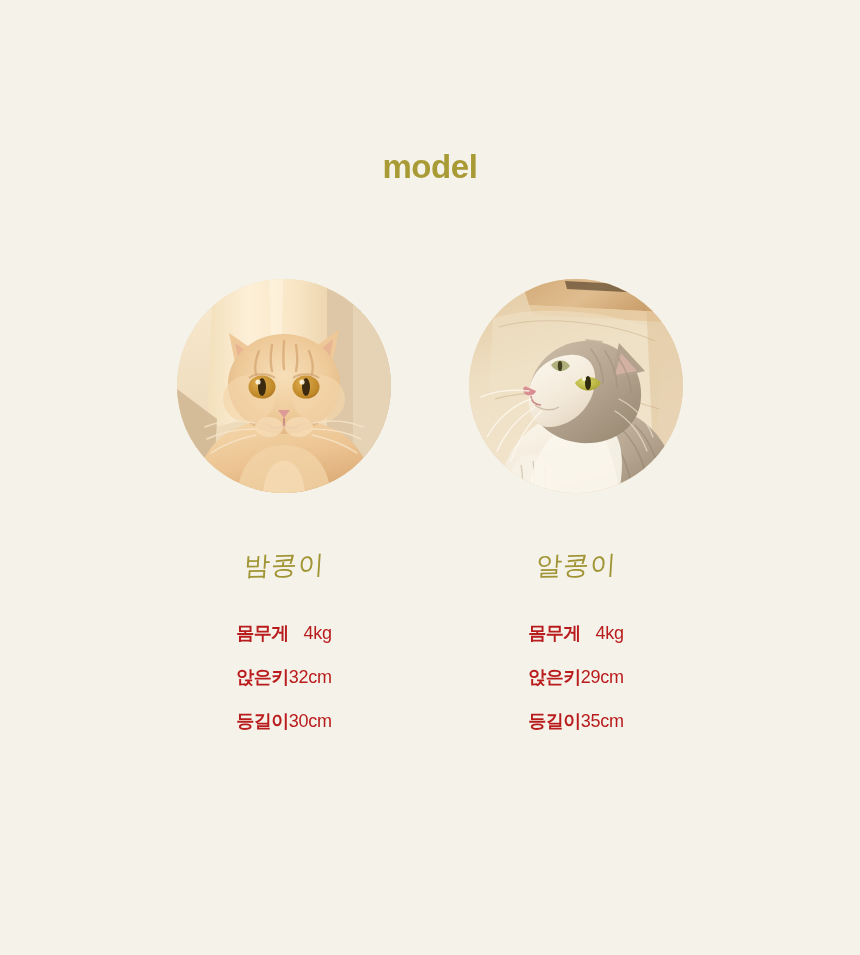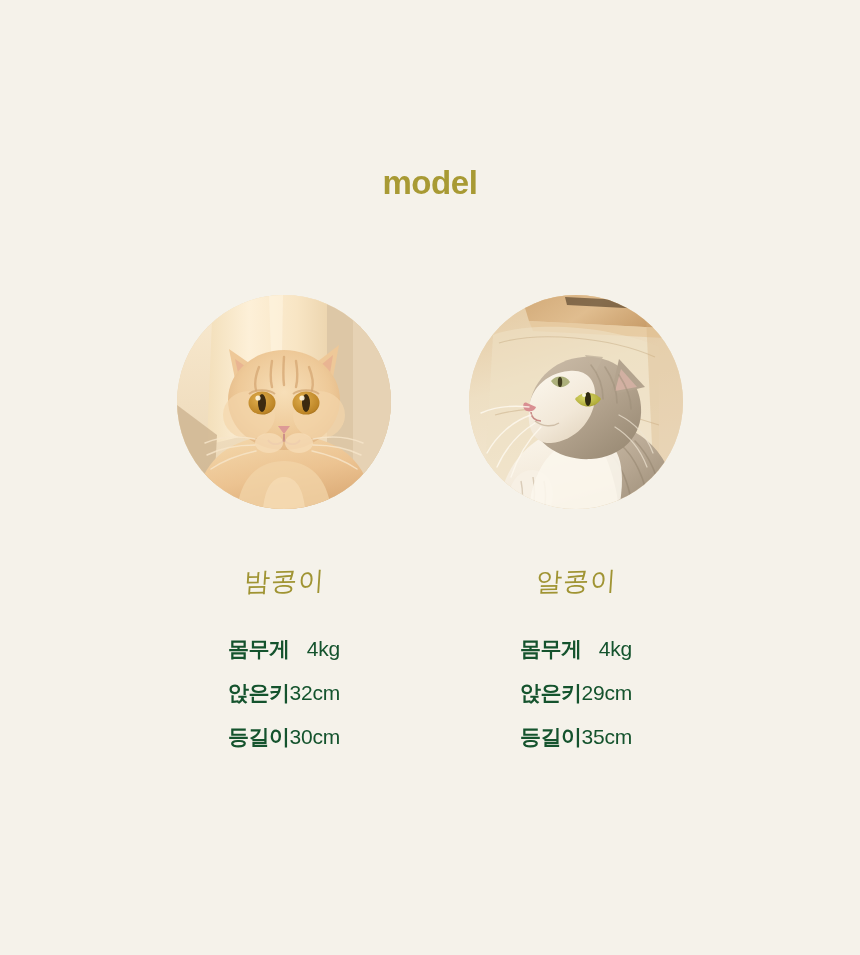--- a/index.html
+++ b/index.html
@@ -13,21 +13,20 @@
     background: #f5f2ea;
     font-family: "Liberation Sans", "DejaVu Sans", sans-serif;
     overflow: hidden;
     position: relative;
   }
 
   .page {
     position: relative;
     width: 860px;
     height: 830px;
-    margin-top: 16px;
   }
 
   
   .section-title {
     position: absolute;
     top: 148px;
     left: 0;
     width: 860px;
     text-align: center;
     font-size: 33px;
@@ -75,23 +74,23 @@
     transform: rotate(-1.2deg) skewX(-5deg);
   }
 
   
   .spec-table {
     margin-top: 28px;
     border-collapse: collapse;
   }
   .spec-table td {
     padding: 0;
-    font-size: 21px;
+    font-size: 18px;
     line-height: 44px;
-    color: #14532d;
+    color: #b91c1c;
     white-space: nowrap;
     vertical-align: baseline;
   }
   .spec-label {
     font-weight: 700;
     letter-spacing: -0.5px;
     padding-right: 28px;
     text-align: left;
   }
   .spec-value {

